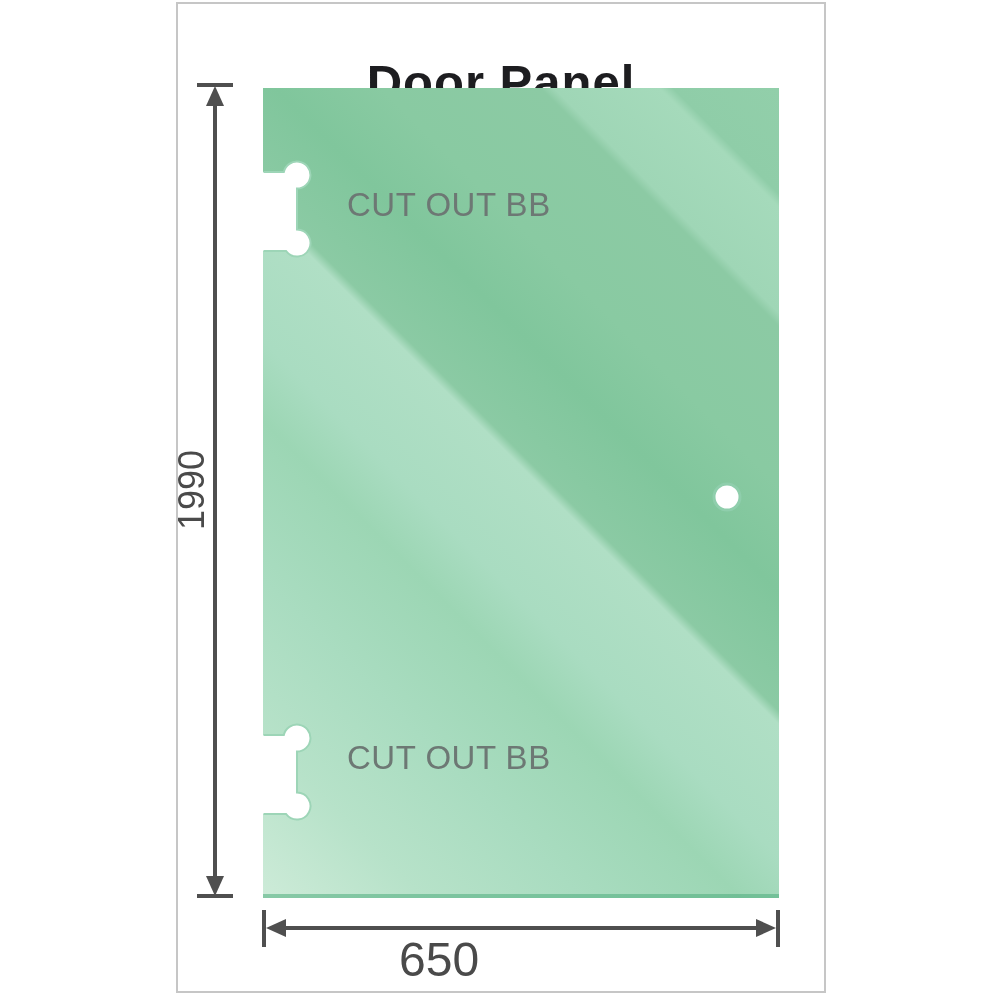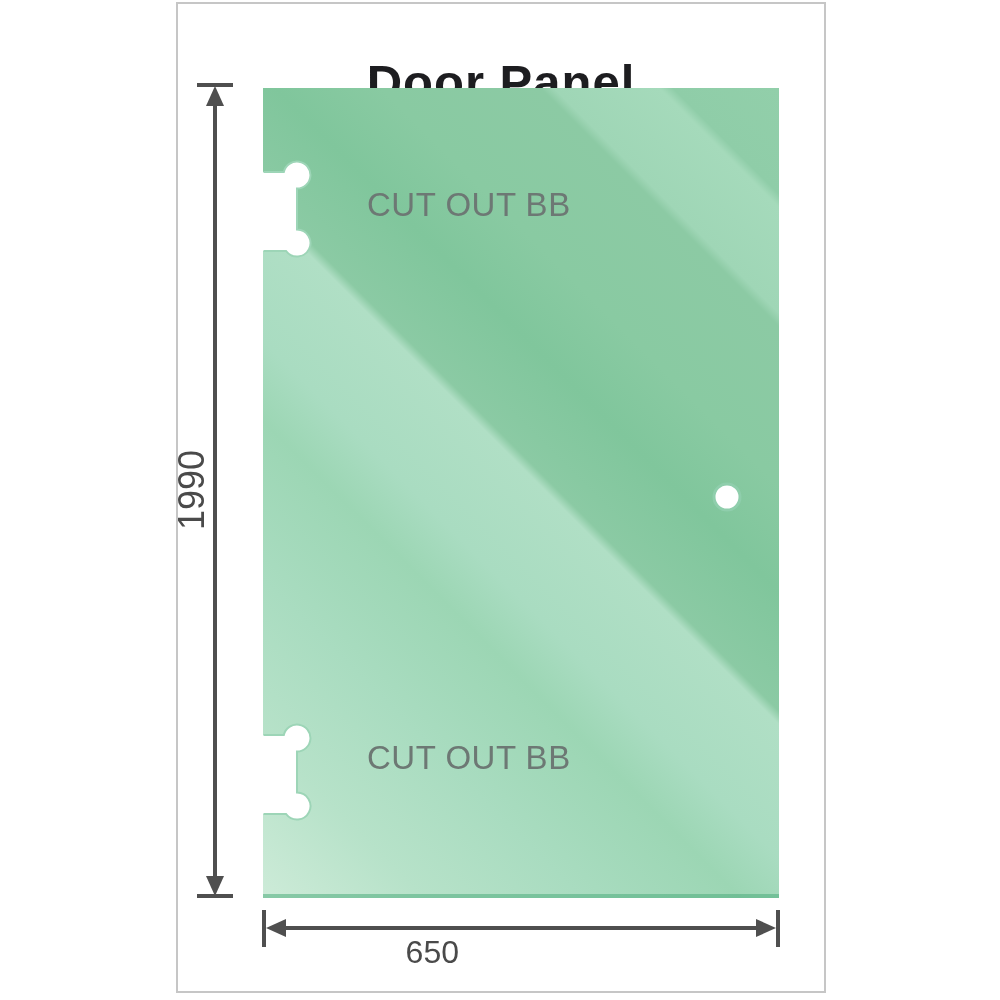--- a/index.html
+++ b/index.html
@@ -40,31 +40,31 @@
   }
   .overlay{
     position:absolute;left:0;top:0;width:1000px;height:1000px;pointer-events:none;
   }
   .dim{fill:var(--dim-line-color,#4f4f4f);}
   .bone{fill:#ffffff;}
   .bone-outline{fill:none;stroke:var(--cutout-outline,#9dd5b7);stroke-width:2;}
   .hole{fill:#ffffff;stroke:var(--hole-ring,#8fceac);stroke-width:3;}
   .cutout-label{
     position:absolute;left:347px;font-size:33px;line-height:1;
-    color:var(--cutout-label-color,#6d7874);letter-spacing:0.5px;white-space:nowrap;margin-left:20px;
+    color:var(--cutout-label-color,#6d7874);letter-spacing:0.5px;white-space:nowrap;
   }
   .cutout-label.top{top:188px;}
   .cutout-label.bottom{top:741px;}
   .hole-label{
     position:absolute;left:516px;top:535px;font-size:23px;font-weight:bold;line-height:1;
     color:var(--hole-label-color,#cd3531);white-space:nowrap;
   }
   .width-label{
     position:absolute;left:399px;top:936px;width:60px;text-align:right;
-    font-size:32px;line-height:1;color:var(--dim-label-color,#4a4a4a);
+    font-size:48px;line-height:1;color:var(--dim-label-color,#4a4a4a);
   }
   .height-label{
     position:absolute;left:192px;top:490px;font-size:36px;line-height:1;
     color:var(--dim-label-color,#4a4a4a);
     transform:translate(-50%,-50%) rotate(-90deg);white-space:nowrap;
   }
 </style>
 </head>
 <body>
 

